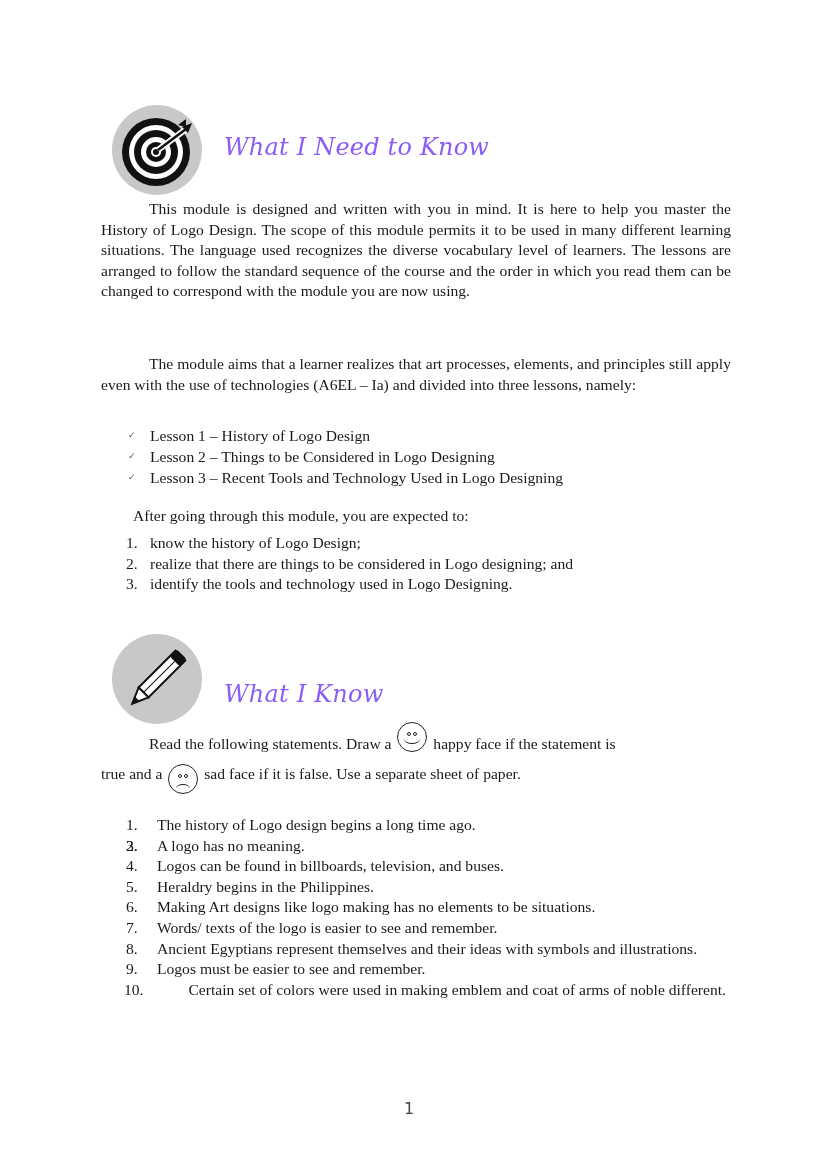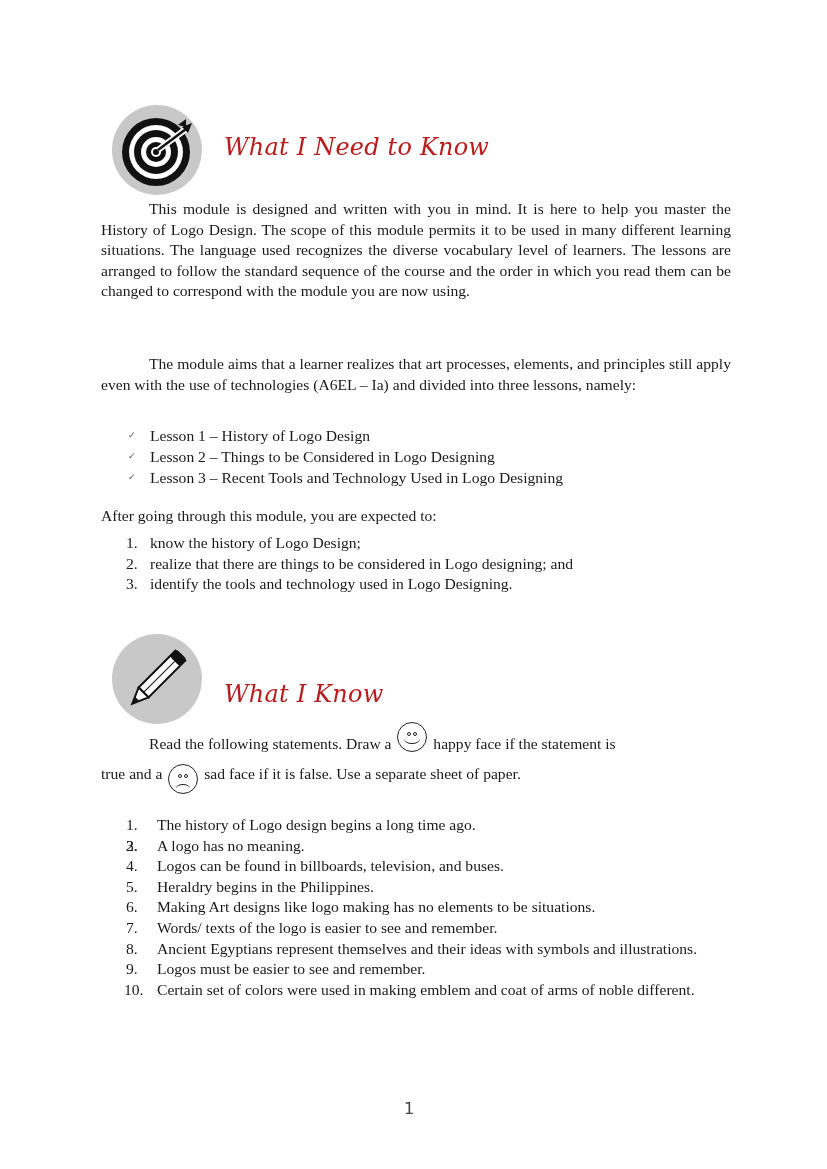--- a/index.html
+++ b/index.html
@@ -8,21 +8,21 @@
       font-family: "DejaVu Serif", "Liberation Serif", serif;
       color: #1a1a1a;
     }
     .page { position: absolute; left: 0; top: 0; width: 827px; height: 1169px; }
     .icon-circle {
       position: absolute; width: 90px; height: 90px; border-radius: 50%;
       background: #c8c8c8;
     }
     .heading {
       position: absolute; font-family: "DejaVu Serif", "Liberation Serif", serif;
-      font-style: italic; font-size: 24px; color: #b91c1c; white-space: nowrap;
+      font-style: italic; font-size: 24px; color: #8b5cf6; white-space: nowrap;
       letter-spacing: 0.2px;
     }
     .para {
       position: absolute; left: 101px; width: 630px;
       font-size: 14.2px; line-height: 20.6px; text-align: justify;
       font-family: "Liberation Serif", "DejaVu Serif", serif;
       font-size: 15.6px;
     }
     .para .indent { display: inline-block; width: 48px; }
     .bullets { position: absolute; left: 101px; width: 630px; margin: 0; padding: 0; list-style: none;
@@ -73,21 +73,21 @@
   <div class="para" style="top:354px;">
     <span class="indent"></span><span>The module aims that a learner realizes that art processes, elements, and principles still apply even with the use of technologies (A6EL – Ia) and divided into three lessons, namely:</span>
   </div>
 
   <ul class="bullets" style="top:425px;">
     <li><span class="mark">✓</span><span>Lesson 1 – History of Logo Design</span></li>
     <li><span class="mark">✓</span><span>Lesson 2 – Things to be Considered in Logo Designing</span></li>
     <li><span class="mark">✓</span><span>Lesson 3 – Recent Tools and Technology Used in Logo Designing</span></li>
   </ul>
 
-  <div class="para" style="top:506px;">After going through this module, you are expected to:</div>
+  <div class="para" style="top:506px;margin-left:32px;">After going through this module, you are expected to:</div>
 
   <ul class="numlist" style="left:126px; top:533px; width:600px;">
     <li style="padding-left:24px;"><span class="num">1.</span><span>know the history of Logo Design;</span></li>
     <li style="padding-left:24px;"><span class="num">2.</span><span>realize that there are things to be considered in Logo designing; and</span></li>
     <li style="padding-left:24px;"><span class="num">3.</span><span>identify the tools and technology used in Logo Designing.</span></li>
   </ul>
 
   <div class="icon-circle" style="left:112px; top:634px;">
     <svg width="90" height="90" viewBox="0 0 90 90">
       <g transform="rotate(45 45 45)">
@@ -113,17 +113,17 @@
   <ul class="numlist" style="left:126px; top:815px; width:600px;">
     <li style="padding-left:31px;"><span class="num">1.</span><span>The history of Logo design begins a long time ago.</span></li>
     <li style="padding-left:31px;"><span class="num">2.</span></li>
     <li style="padding-left:31px;"><span class="num">3.</span><span>A logo has no meaning.</span></li>
     <li style="padding-left:31px;"><span class="num">4.</span><span>Logos can be found in billboards, television, and buses.</span></li>
     <li style="padding-left:31px;"><span class="num">5.</span><span>Heraldry begins in the Philippines.</span></li>
     <li style="padding-left:31px;"><span class="num">6.</span><span>Making Art designs like logo making has no elements to be situations.</span></li>
     <li style="padding-left:31px;"><span class="num">7.</span><span>Words/ texts of the logo is easier to see and remember.</span></li>
     <li style="padding-left:31px; text-align:justify;"><span class="num">8.</span><span>Ancient Egyptians represent themselves and their ideas with symbols and illustrations.</span></li>
     <li style="padding-left:31px;"><span class="num">9.</span><span>Logos must be easier to see and remember.</span></li>
-    <li style="padding-left:31px;"><span class="num" style="left:-2px;">10.</span><span>Certain set of colors were used in making emblem and coat of arms of noble different.</span></li>
+    <li style="padding-left:31px;text-align:right;"><span class="num" style="left:-2px;">10.</span><span>Certain set of colors were used in making emblem and coat of arms of noble different.</span></li>
   </ul>
 
   <div class="page-number">1</div>
 </div>
 
 </body></html>

